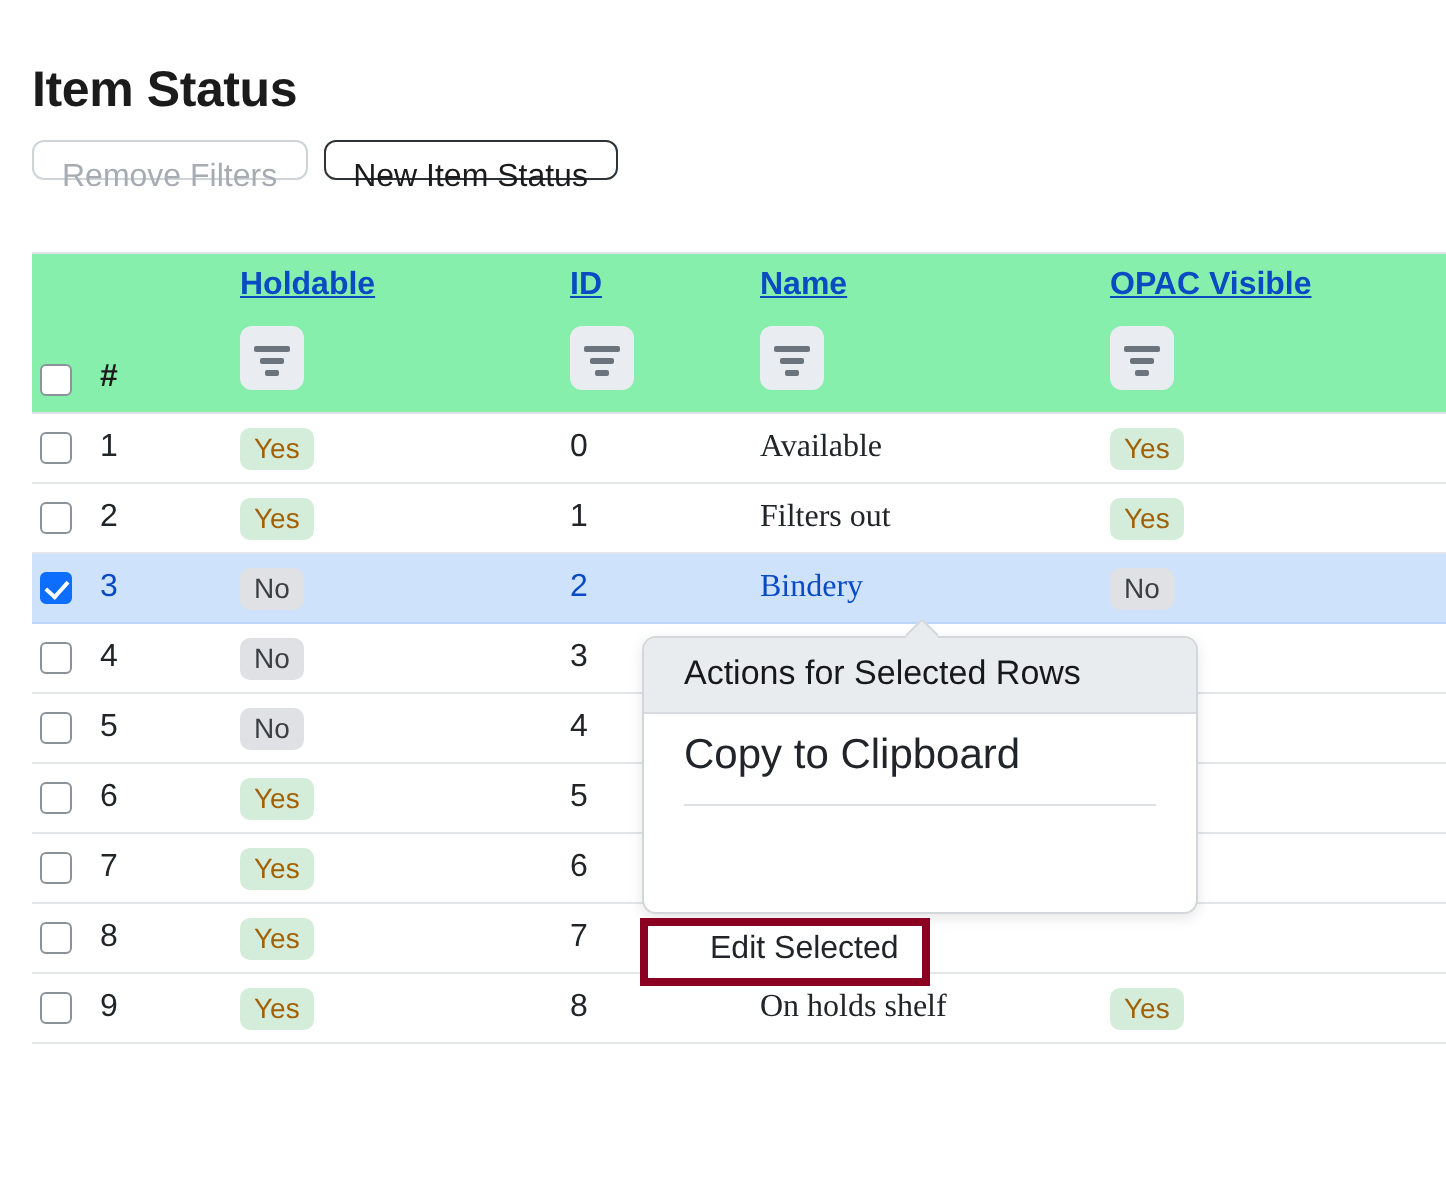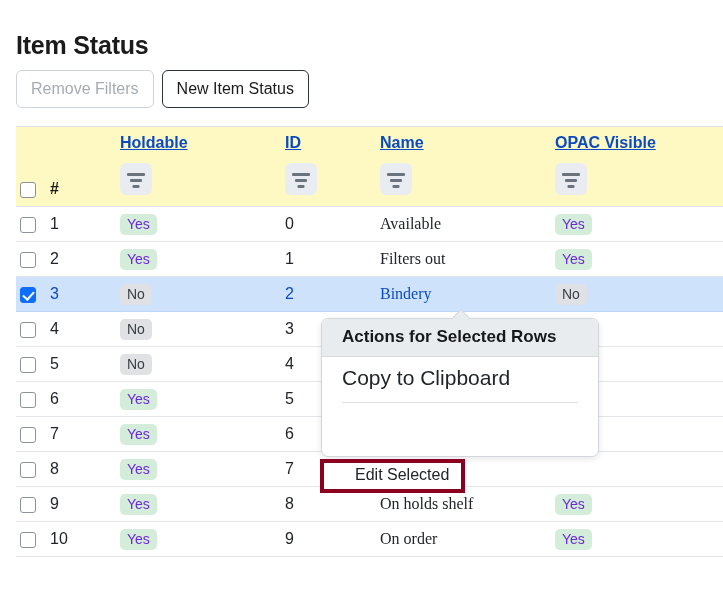--- a/index.html
+++ b/index.html
@@ -25,21 +25,21 @@
   }
 
   
   .toolbar {
     position: absolute;
     left: 16px; top: 70px;
     display: flex;
     gap: 8px;
   }
   .btn {
-    height: 38px;
+    height: 20px;
     padding: 0 14px;
     background: #ffffff;
     border: 1px solid #2e3338;
     border-radius: 6px;
     font-family: "Liberation Sans", sans-serif;
     font-size: 16px;
     color: #1b1b1b;
     line-height: 36px;
     cursor: pointer;
     white-space: nowrap;
@@ -55,21 +55,21 @@
     position: absolute;
     left: 16px; top: 126px;
     width: 707px;
   }
   table.grid {
     border-collapse: collapse;
     width: 707px;
     table-layout: fixed;
   }
   table.grid thead th {
-    background: #fef9c3;
+    background: #86efac;
     border-top: 1px solid #dee2e6;
     border-bottom: 1px solid #dee2e6;
     padding: 0;
     height: 79px;
     vertical-align: bottom;
     font-weight: normal;
     text-align: left;
   }
   .th-inner {
     position: relative;
@@ -155,21 +155,21 @@
   }
 
   
   .badge {
     display: inline-block;
     padding: 2px 7px 3px;
     border-radius: 5px;
     font-size: 14px;
     line-height: 16px;
   }
-  .badge.yes { background: #d4edda; color: #6d28d9; }
+  .badge.yes { background: #d4edda; color: #a16207; }
   .badge.no  { background: #dfe1e4; color: #3a3f44; }
 
   .num-cell { font-size: 16px; }
   .name-cell { font-size: 16px; font-family: Liberation Serif, serif; }
 
   
   .ctx-menu {
     position: absolute;
     left: 321px; top: 318px;
     width: 278px;
@@ -194,21 +194,21 @@
     border-left: 1px solid #d3d7db;
     border-top: 1px solid #d3d7db;
     transform: rotate(45deg);
   }
   .ctx-header {
     background: #e9ecef;
     border-bottom: 1px solid #d8dce0;
     border-radius: 6px 6px 0 0;
     padding: 8px 20px 9px;
     font-size: 17px;
-    font-weight: 700;
+    font-weight: 400;
     color: #16181a;
   }
   .ctx-item {
     padding: 9px 20px 10px;
     font-size: 21px;
     color: #212529;
     cursor: pointer;
     white-space: nowrap;
   }
   .ctx-divider {
@@ -380,28 +380,20 @@
             <td></td>
           </tr>
           <tr>
             <td><span class="cb" style="margin-left:4px"></span></td>
             <td class="num-cell">9</td>
             <td><span class="badge yes">Yes</span></td>
             <td class="num-cell">8</td>
             <td class="name-cell">On holds shelf</td>
             <td><span class="badge yes">Yes</span></td>
           </tr>
-          <tr>
-            <td><span class="cb" style="margin-left:4px"></span></td>
-            <td class="num-cell">10</td>
-            <td><span class="badge yes">Yes</span></td>
-            <td class="num-cell">9</td>
-            <td class="name-cell">On order</td>
-            <td><span class="badge yes">Yes</span></td>
-          </tr>
         </tbody>
     </table>
   </div>
 
   <div class="ctx-menu">
     <div class="ctx-arrow"></div>
     <div class="ctx-header">Actions for Selected Rows</div>
     <div class="ctx-item">Copy to Clipboard</div>
     <div class="ctx-divider"></div>
     <div class="ctx-item">&nbsp;</div>

